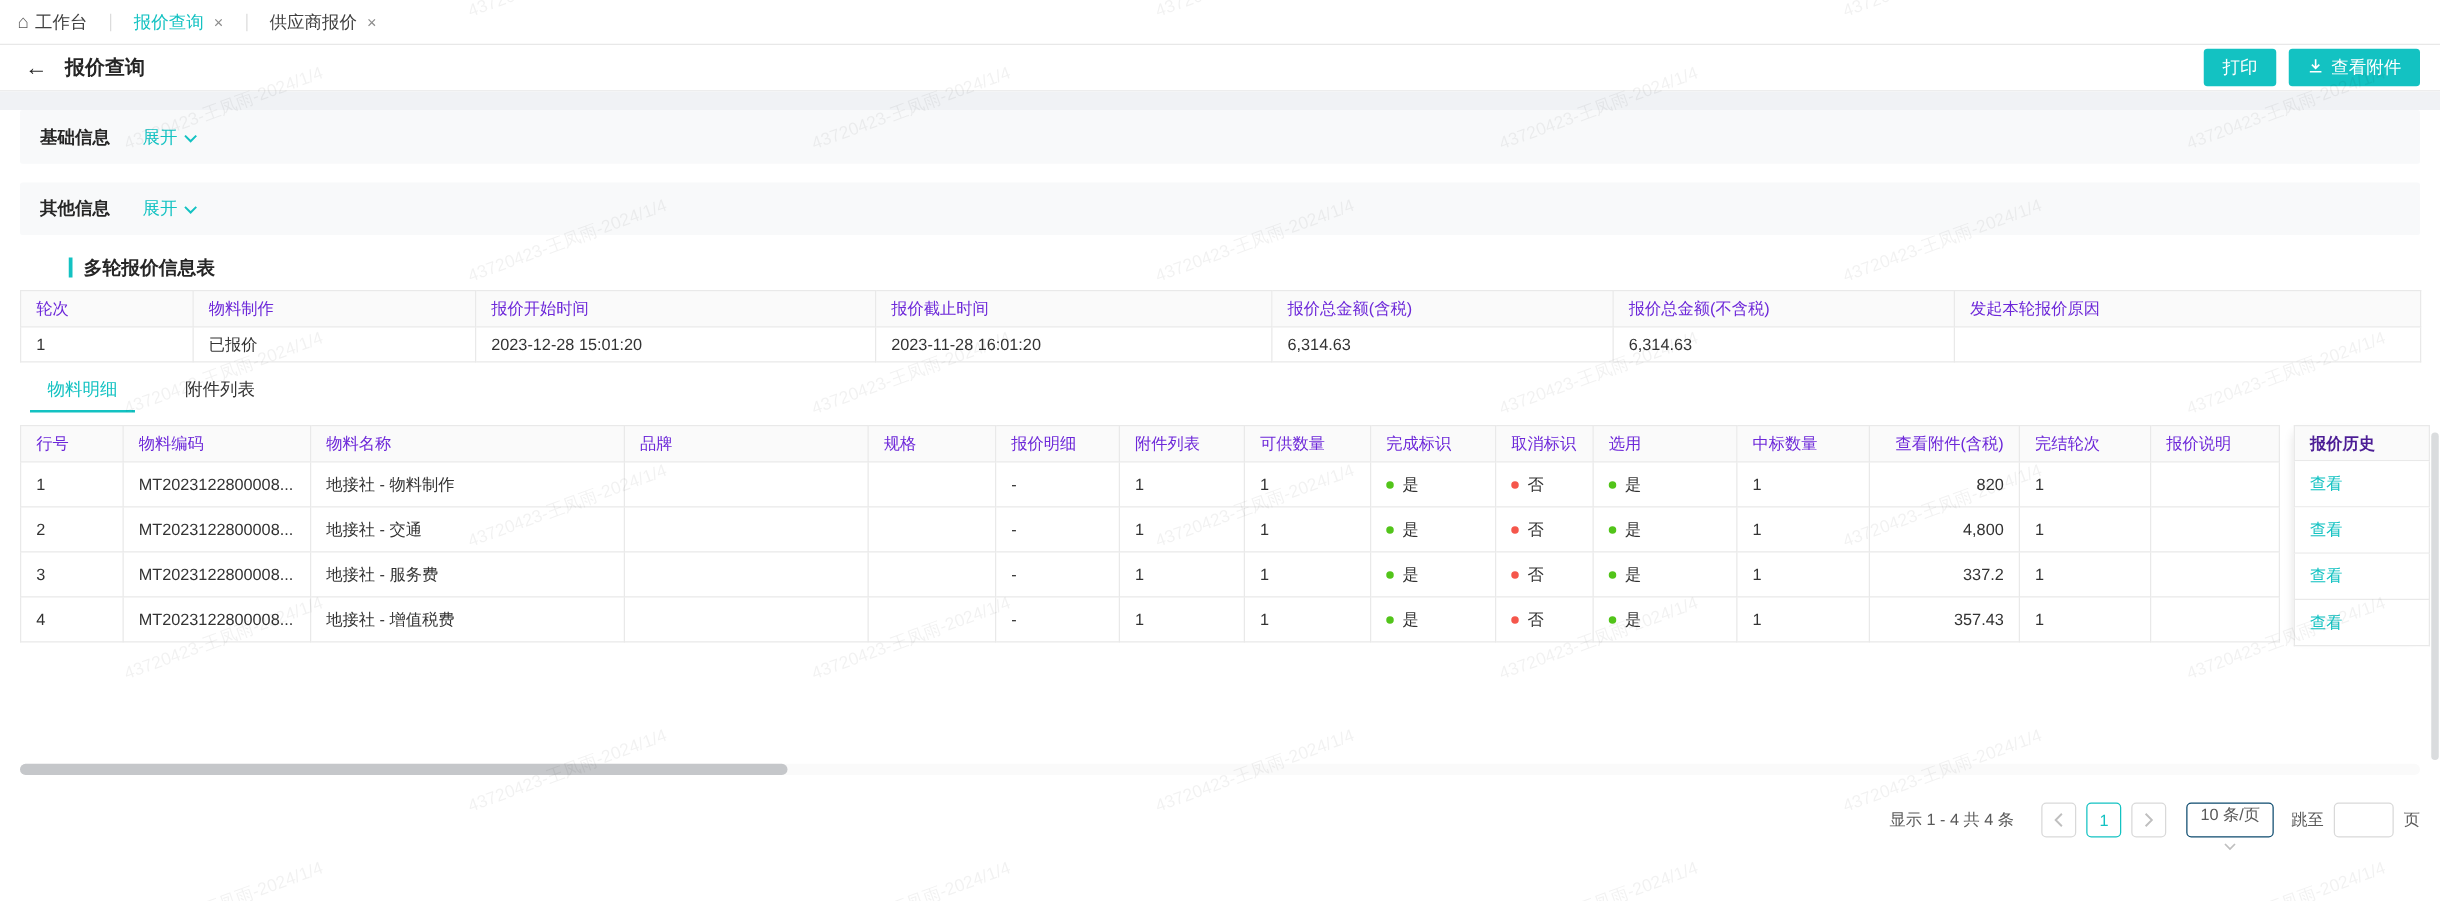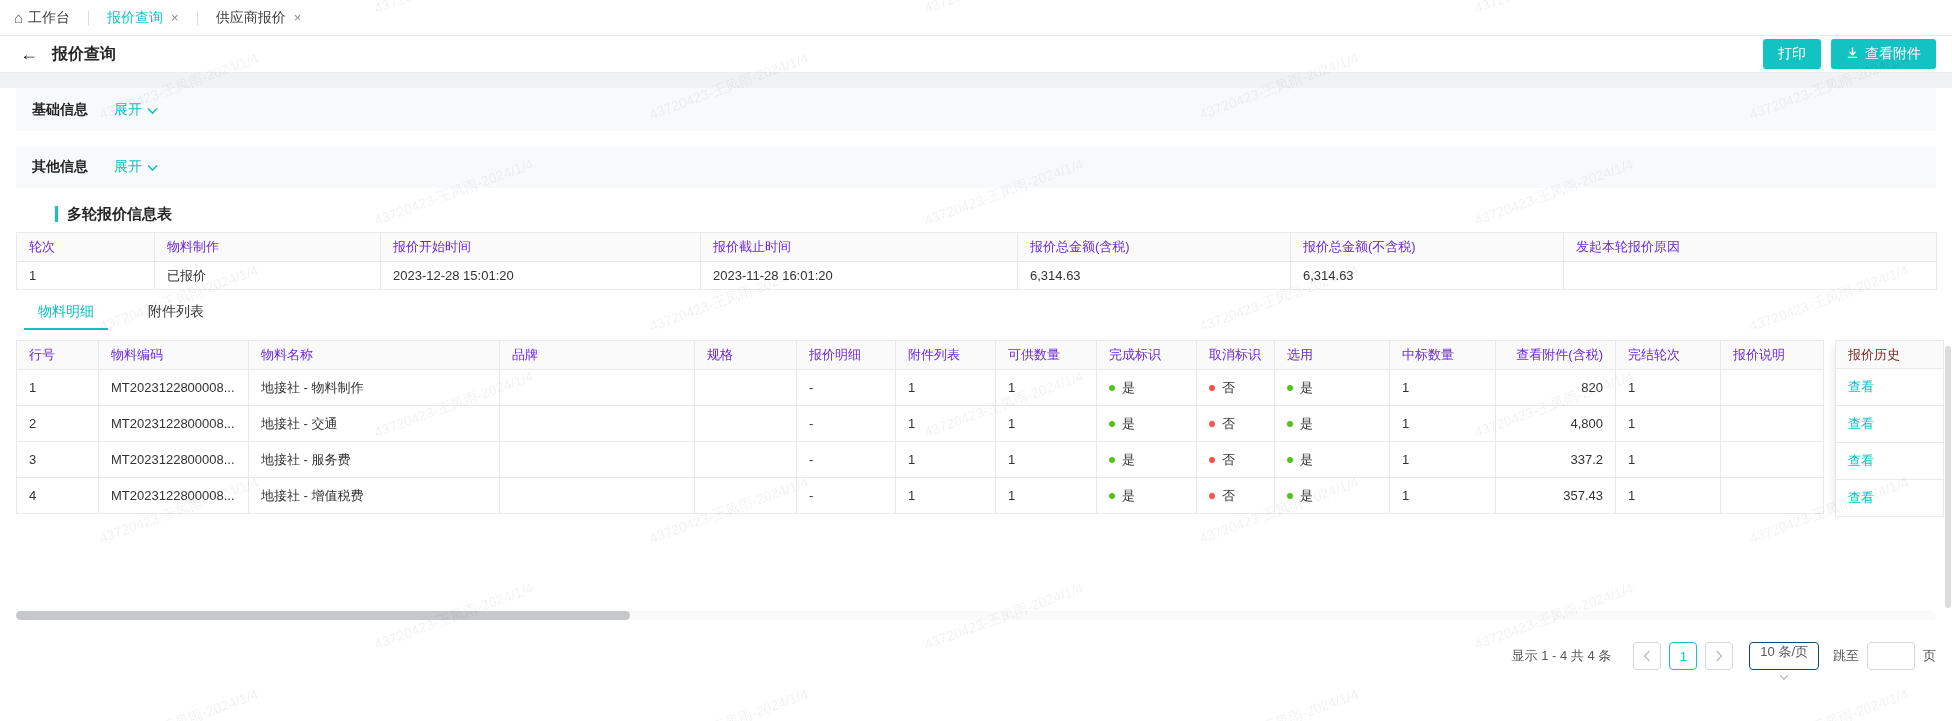--- a/index.html
+++ b/index.html
@@ -49,22 +49,22 @@
   .grid td { background:#fff; }
   #rounds-table { position:absolute; top:232px; left:16px; }
   #rounds-table td { height:28px; }
   #detail-table { position:absolute; top:340px; left:16px; }
   #detail-table td { height:36px; }
   .cell-right { text-align:right !important; }
   .dot { display:inline-block; width:6px; height:6px; border-radius:50%; margin-right:7px; vertical-align:middle; }
   .dot-label { vertical-align:middle; }
   
   #fixed-col { position:absolute; top:340px; left:1835px; width:109px; box-shadow:-6px 0 8px -6px rgba(0,0,0,0.12); }
-  #fixed-col .fc-header { height:29px; background:#fafafa; border:1px solid #e9e9e9; font-size:13px; color:#7f1d1d;
-                          display:flex; align-items:center; padding:0 12px; }
+  #fixed-col .fc-header { height:29px; background:#fafafa; border:1px solid #e9e9e9; font-size:13px; color:#4c1d95;
+                          display:flex; align-items:center; padding:0 12px;font-weight:bold; }
   #fixed-col .fc-cell { height:37px; background:#fff; border:1px solid #e9e9e9; border-top:none;
                         display:flex; align-items:center; padding:0 12px; }
   .link-teal { color:#13c2c2; font-size:13px; cursor:pointer; text-decoration:none; }
   
   .detail-tabs { position:absolute; top:296px; left:24px; display:flex; height:34px; }
   .d-tab { padding:0 14px; margin-right:26px; font-size:14px; color:#333; display:flex; align-items:center;
            border-bottom:2px solid transparent; cursor:pointer; }
   .d-tab.active { color:#13c2c2; border-bottom-color:#13c2c2; }
   
   .hscroll-track { position:absolute; top:611px; left:16px; width:1920px; height:9px; background:#fafafa; border-radius:5px; }

